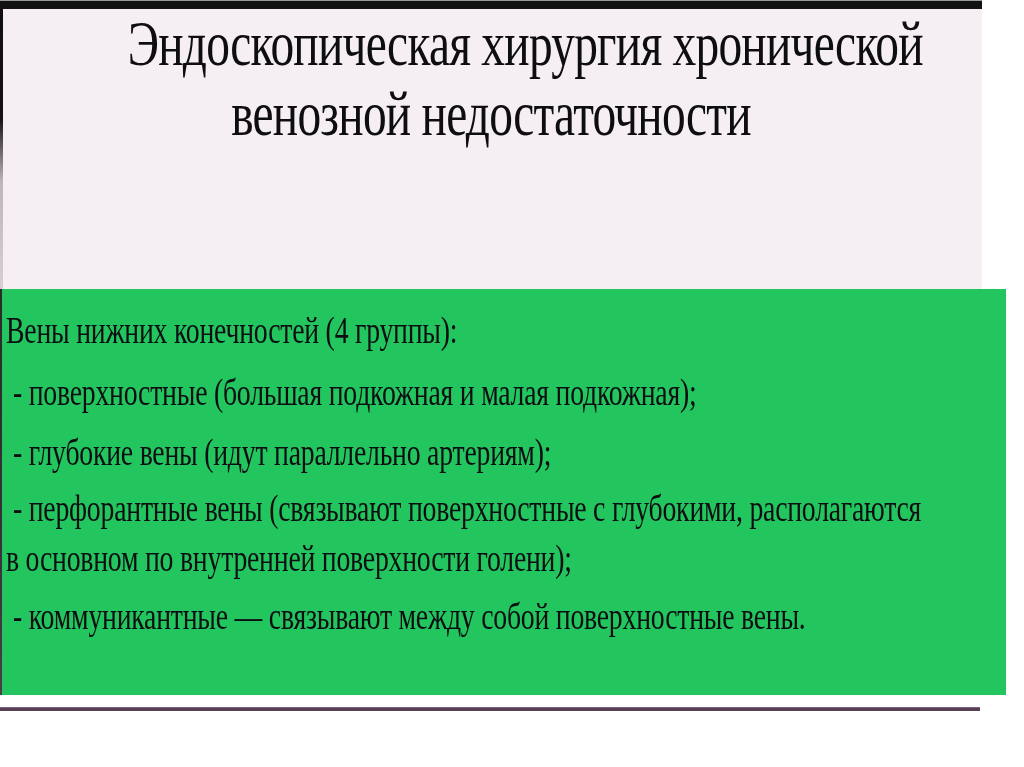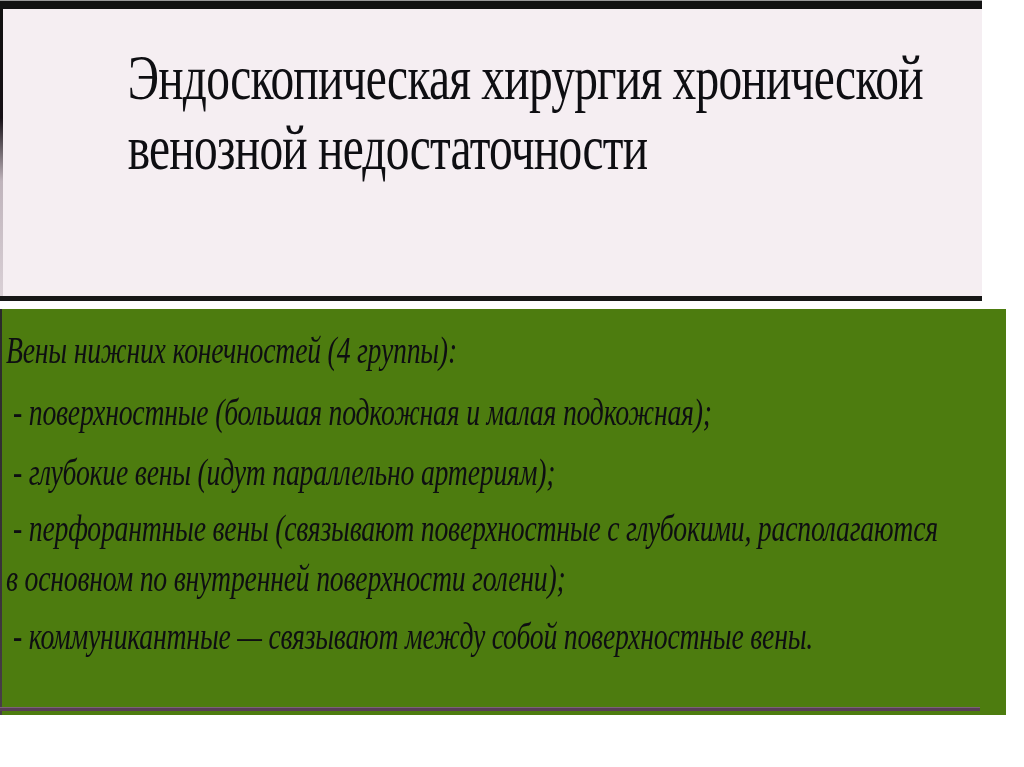--- a/index.html
+++ b/index.html
@@ -26,43 +26,42 @@
     width: 982px; height: 287px;
     background: var(--title-bg, #f5eef2);
   }
   .title-left-edge {
     position: absolute;
     left: 0; top: 0;
     width: 3px; height: 100%;
     background: linear-gradient(to bottom, #101010 0%, #161016 38%, rgba(90,70,85,0.35) 60%, rgba(90,70,85,0.18) 100%);
   }
   .title-text {
-    padding-top: 34px;
+    text-align: center;
   }
   .title-line {
     font-size: 64px;
     line-height: 70px;
     font-weight: normal;
     letter-spacing: -1px;
     transform: scaleX(0.74);
     transform-origin: 50% 0;
     white-space: nowrap;
   }
   .divider {
     position: absolute;
     left: 0; top: 296px;
     width: 982px; height: 5px;
     background: var(--divider-color, #161616);
   }
   .body-section {
     position: absolute;
-    left: 0; top: 309px;
+    left: 0; top: 289px;
     width: 1006px; height: 406px;
-    background: #4d7c0f;
-    font-style: italic;
+    background: #22c55e;
   }
   .body-left-edge {
     position: absolute;
     left: 0; top: 0;
     width: 2px; height: 100%;
     background: linear-gradient(to bottom, #2a2a2a 0%, #3a333a 70%, #4a3f48 100%);
   }
   .body-line {
     position: absolute;
     font-size: 38px;

